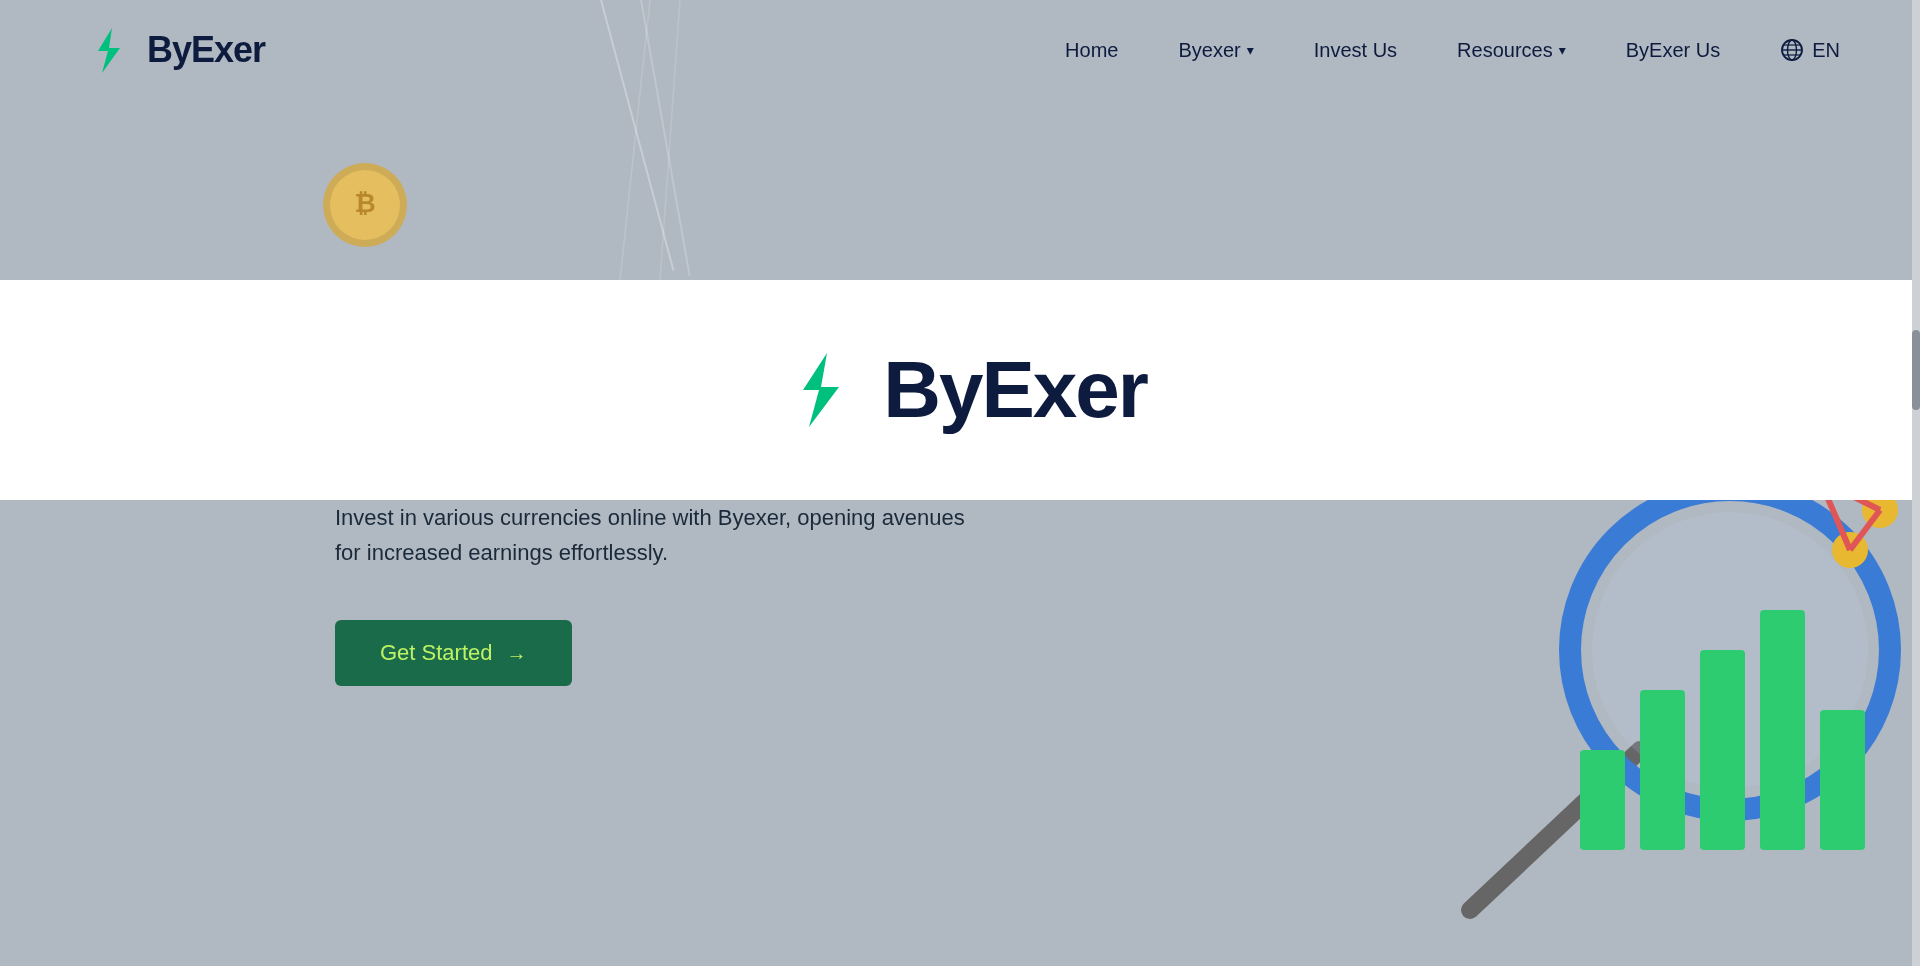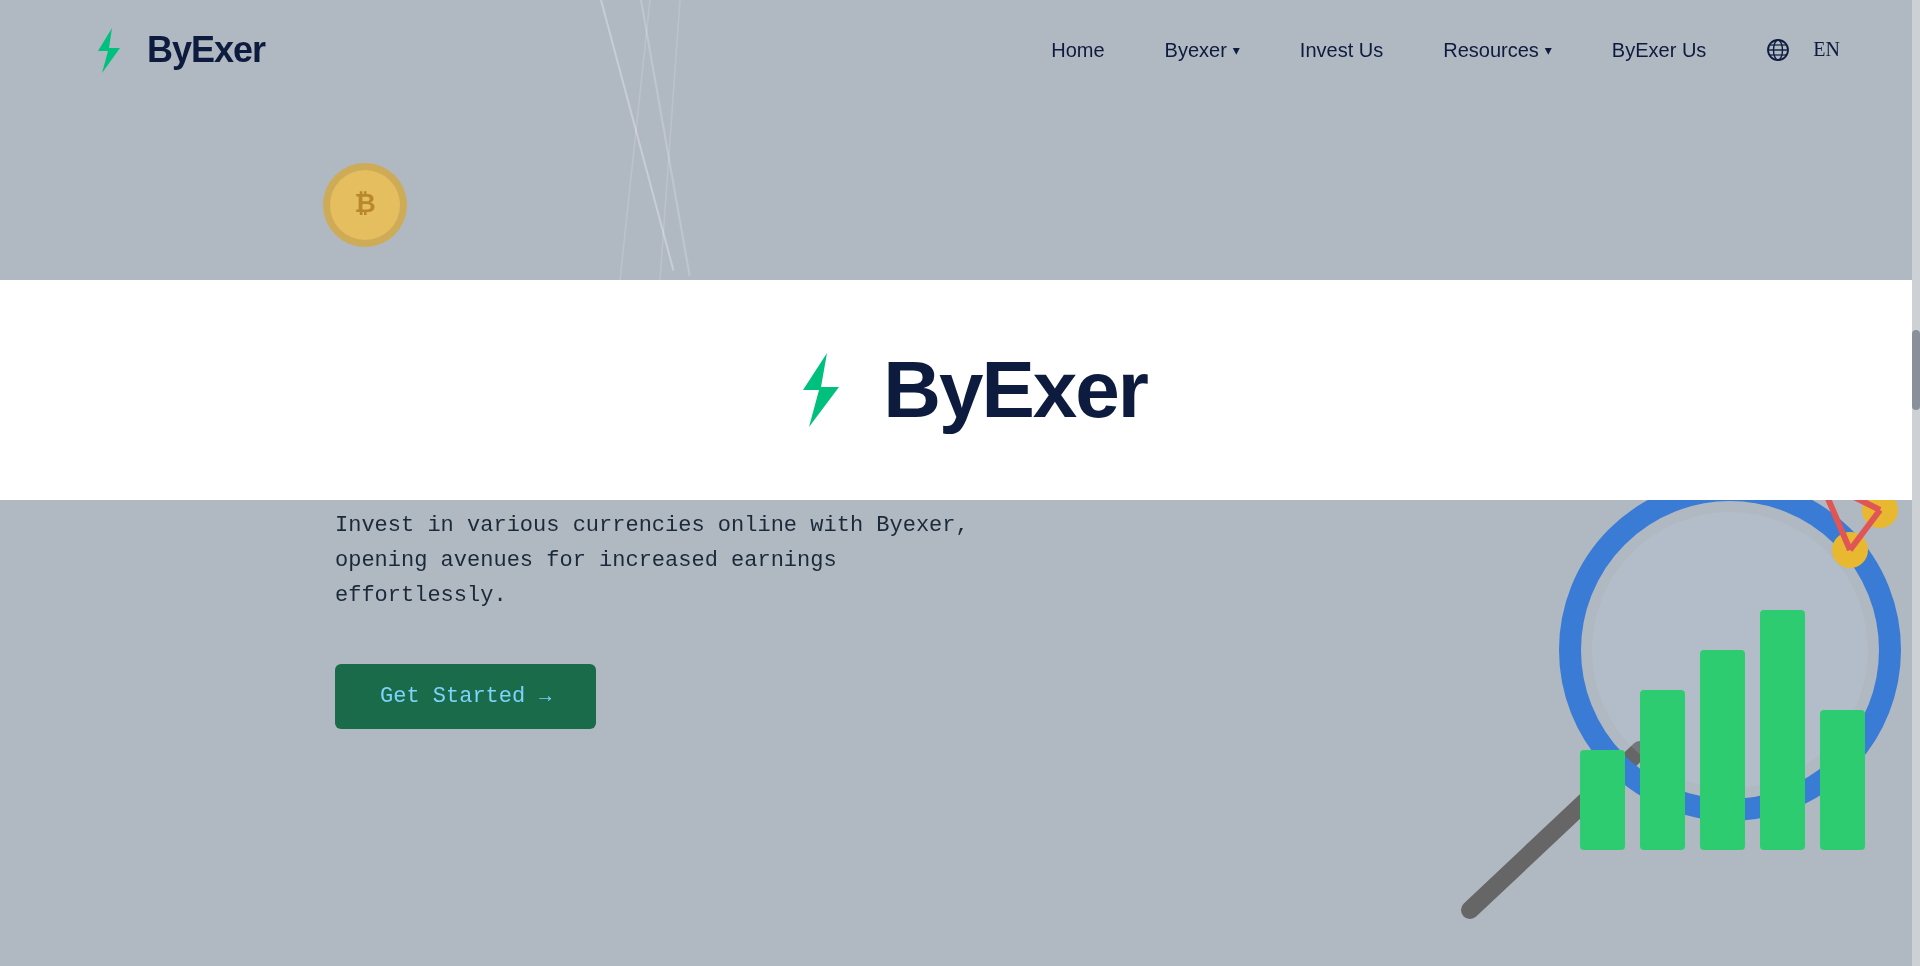--- a/index.html
+++ b/index.html
@@ -88,27 +88,26 @@
       align-items: center;
       gap: 6px;
     }
 
     .nav-link .chevron {
       font-size: 14px;
     }
 
     .lang-selector {
       display: flex;
-      align-items: flex-start;
-      gap: 23px;
+      align-items: flex-end;
+      gap: 8px;
       font-size: 20px;
       color: #0d1b3e;
       font-weight: 500;
       cursor: pointer;
-      font-family: Liberation Serif, serif;
     }
 
     
     .white-panel {
       position: absolute;
       top: 280px;
       left: 0;
       width: 1920px;
       height: 220px;
       background: #ffffff;
@@ -118,38 +117,37 @@
       justify-content: center;
     }
 
     
     .hero-content {
       position: absolute;
       top: 500px;
       left: 0;
       width: 1920px;
       z-index: 3;
-      padding: 8px 335px;
-      font-family: Liberation Mono, monospace;
+      padding: 0 335px;
     }
 
     .hero-description {
       font-size: 22px;
       color: #1a2a3a;
       line-height: 1.6;
       max-width: 650px;
       margin-bottom: 50px;
     }
 
     .get-started-btn {
       display: inline-flex;
       align-items: center;
       gap: 14px;
       background: #1a6b4a;
-      color: #7dd3fc;
+      color: #bef264;
       font-size: 22px;
       font-weight: 500;
       padding: 20px 45px;
       border-radius: 6px;
       cursor: pointer;
       border: none;
       text-decoration: none;
     }
 
     .get-started-btn .arrow {

